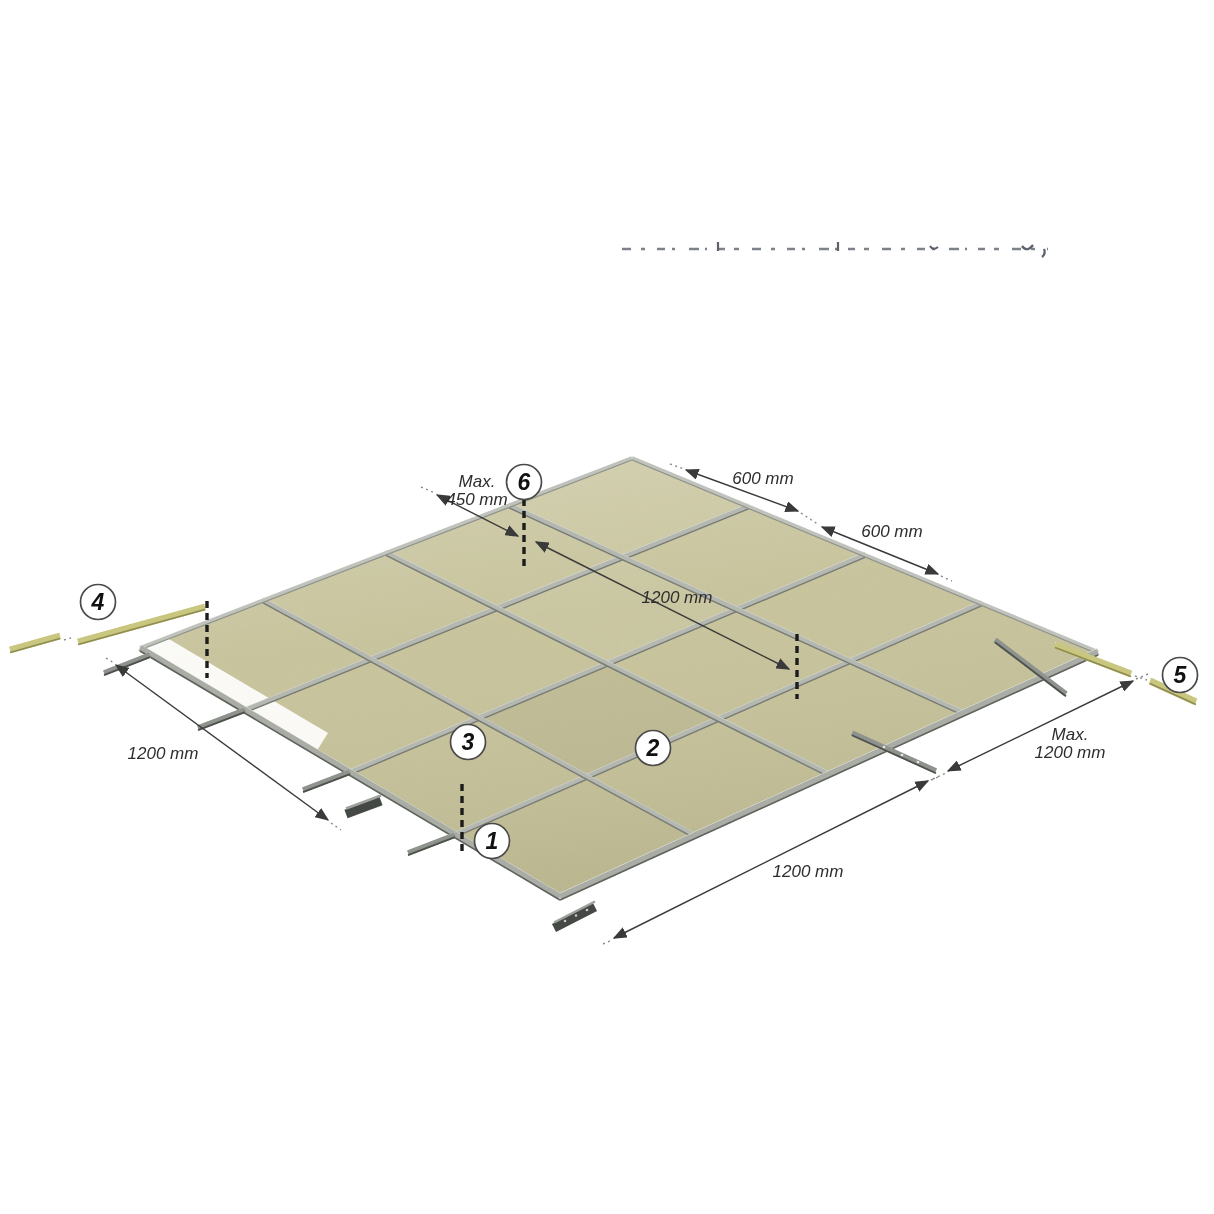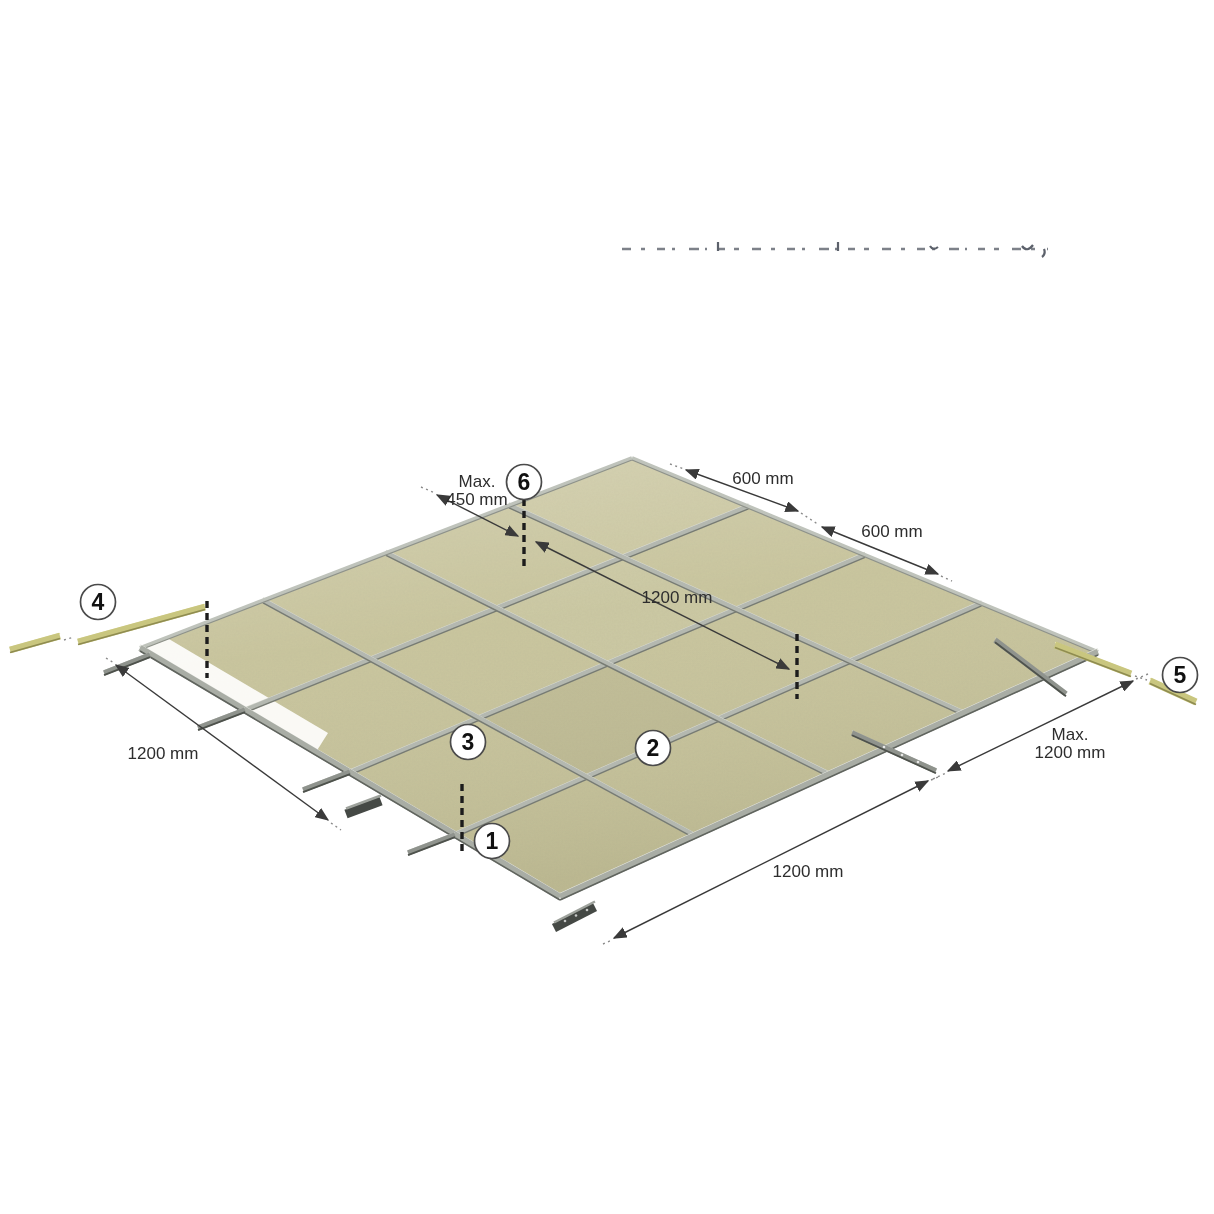--- a/index.html
+++ b/index.html
@@ -1,17 +1,17 @@
 <!DOCTYPE html>
 <html><head>
 <meta charset="utf-8">
 <style>
   html,body{margin:0;padding:0;background:#ffffff;}
   #stage{position:relative;width:1214px;height:1214px;background:#ffffff;overflow:hidden;
-         font-family:"Liberation Sans", sans-serif;}
+         font-family:"Liberation Sans", sans-serif;font-style:italic;}
   svg{position:absolute;left:0;top:0;}
   .railLite{stroke:#dadcd4;stroke-width:1.2;fill:none;}
   .railBody{stroke:#b4b8b0;stroke-width:5;fill:none;}
   .railDark{stroke:#777b73;stroke-width:1.4;fill:none;}
   .edgeLite{stroke:#e8e9e4;stroke-width:2;fill:none;}
   .edgeBody{stroke:#a9ada5;stroke-width:6.5;fill:none;}
   .edgeDark{stroke:#60645e;stroke-width:1.6;fill:none;}
   .topEdgeBody{stroke:#bfc3bb;stroke-width:4;fill:none;}
   .topEdgeDark{stroke:#8e928a;stroke-width:1.2;fill:none;}
   .stubLite{stroke:#c3c6c0;stroke-width:1;fill:none;}

